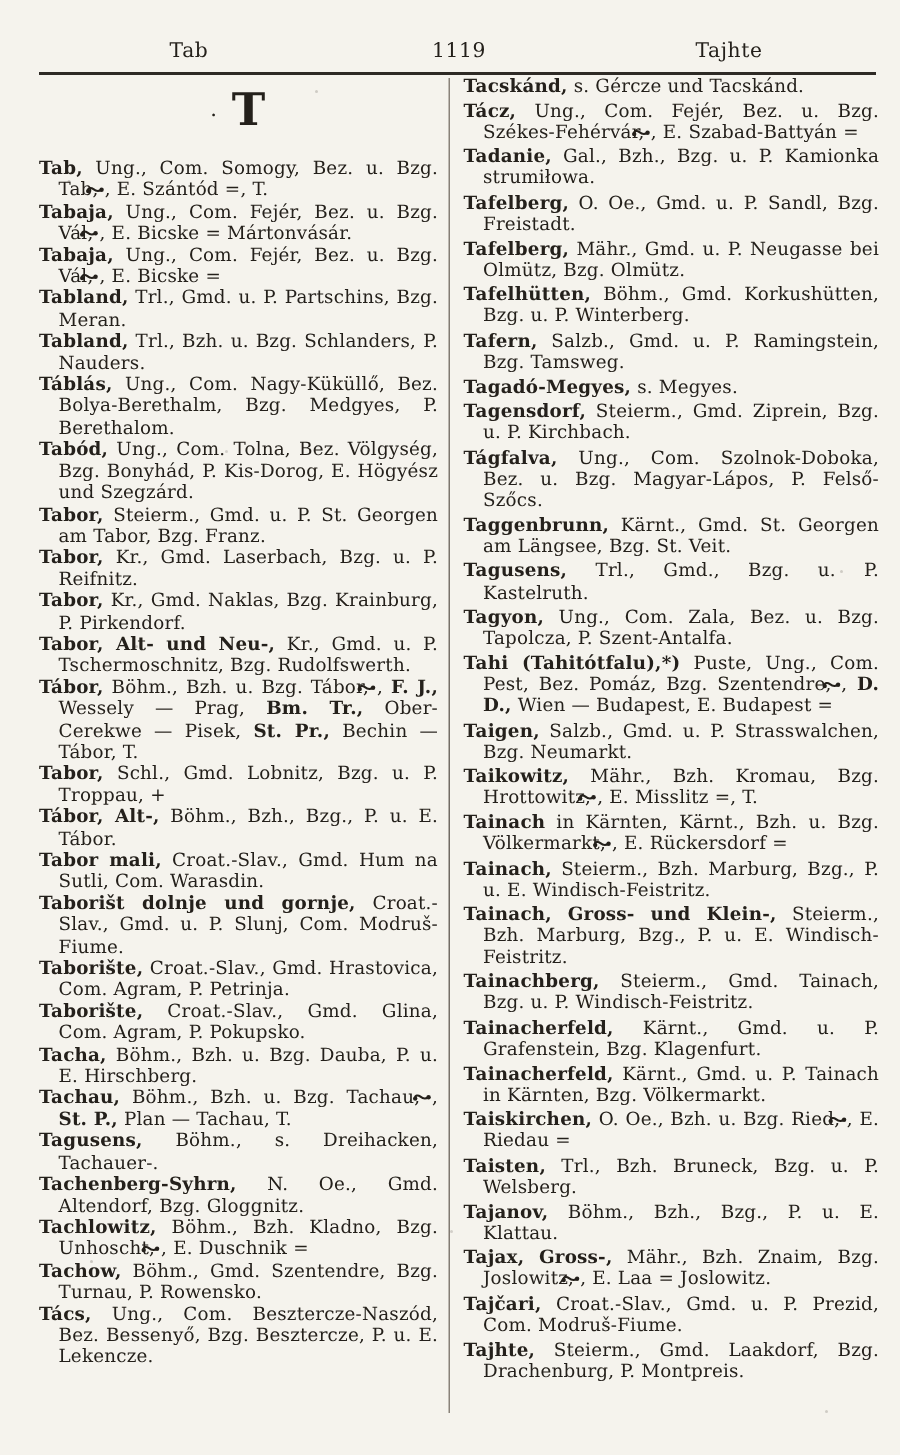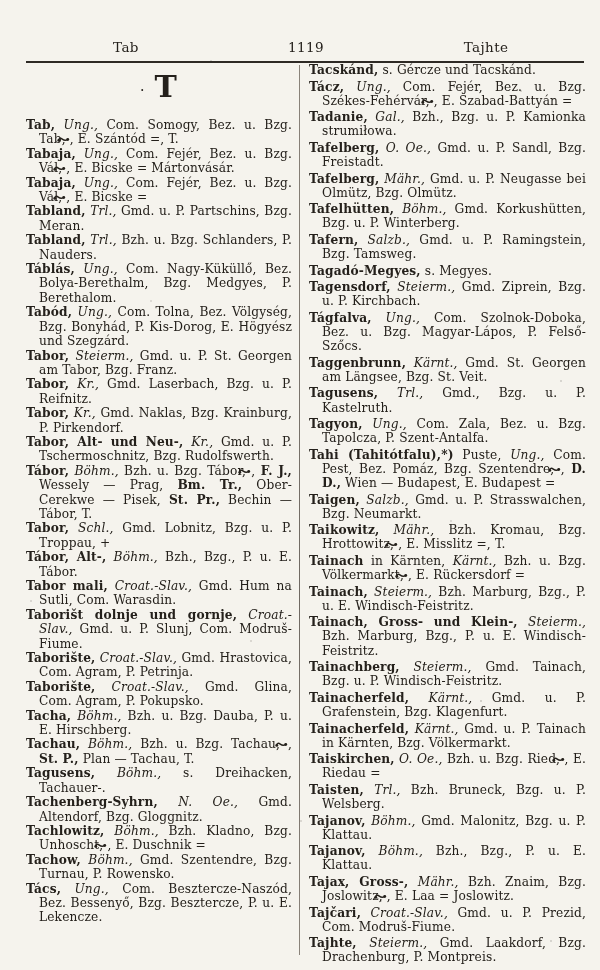--- a/index.html
+++ b/index.html
@@ -13,40 +13,40 @@
   .speckle i{position:absolute;width:2px;height:2px;border-radius:50%;
     background:transparent;
     box-shadow:45px 120px rgba(70,62,55,.28),210px 60px rgba(70,62,55,.22),
     520px 90px rgba(70,62,55,.25),330px 240px rgba(70,62,55,.2),
     90px 430px rgba(70,62,55,.25),560px 380px rgba(70,62,55,.22),
     250px 640px rgba(70,62,55,.2),480px 700px rgba(70,62,55,.25),
     60px 840px rgba(70,62,55,.25),380px 900px rgba(70,62,55,.2),
     150px 300px rgba(70,62,55,.18),450px 520px rgba(70,62,55,.18),
     300px 820px rgba(70,62,55,.2),550px 940px rgba(70,62,55,.22),
     30px 600px rgba(70,62,55,.2);}
-  .page{position:absolute;inset:0;padding:31px 14px 0 26px;box-sizing:border-box;}
+  .page{position:absolute;inset:0;padding:18px 14px 0 26px;box-sizing:border-box;}
   .header{display:flex;font-size:13.5px;letter-spacing:.4px;margin:8px 10px 6px 10px;}
   .header span{flex:1;text-align:center;}
   .rule{border-top:2px solid #2e2a25;margin:0 2px 0 0;}
   .cols{display:flex;align-items:stretch;height:892px;}
   .col{box-sizing:border-box;}
   .col-left{width:273px;padding-right:7px;}
   .divider{width:1px;background:linear-gradient(#8a837a,#6f6962 60%,#8a837a);margin-top:2px;}
   .col-right{flex:1;padding-left:9px;}
   .letter-head{text-align:center;margin:6px 0 9px 0;height:40px;}
   .letter-head .n{font-size:14px;vertical-align:6px;margin-right:10px;}
   .letter-head .letter{font-size:30px;font-weight:700;letter-spacing:1px;}
   .entry{
     margin:0;padding-left:13px;text-indent:-13px;
     font-size:12.2px;line-height:14.4px;text-align:justify;
     letter-spacing:.15px;
   }
   .col-right .entry{margin-bottom:2.5px;line-height:14.1px;}
   .entry .b{font-weight:700;}
-  .entry .i{font-style:italic;}
+  .entry .i{}
   .ph{display:inline-block;color:#24201b;line-height:0;vertical-align:-1px;}
   .ph svg{display:inline;}
 </style>
 </head>
 <body>
 
 <div class="speckle">
     <i></i>
   </div>
 
@@ -160,21 +160,20 @@
           <p class="entry"><span class="b">Tainach, Gross- und Klein-,</span><span class="i"> Steierm.,</span><span class="n"> Bzh. Marburg, Bzg., P. u. E. Windisch-Feistritz.</span></p>
           <p class="entry"><span class="b">Tainachberg,</span><span class="i"> Steierm.,</span><span class="n"> Gmd. Tainach, Bzg. u. P. Windisch-Feistritz.</span></p>
           <p class="entry"><span class="b">Tainacherfeld,</span><span class="i"> Kärnt.,</span><span class="n"> Gmd. u. P. Grafenstein, Bzg. Klagenfurt.</span></p>
           <p class="entry"><span class="b">Tainacherfeld,</span><span class="i"> Kärnt.,</span><span class="n"> Gmd. u. P. Tainach in Kärnten, Bzg. Völkermarkt.</span></p>
           <p class="entry"><span class="b">Taiskirchen,</span><span class="i"> O. Oe.,</span><span class="n"> Bzh. u. Bzg. Ried, </span><span class="ph"><svg viewBox="0 0 16 9" width="13" height="8" aria-hidden="true">
                 <path d="M2 5 C2 2,4.5 1.8,6.5 3.4 C8.5 5,11 5.4,13 3.8" fill="none" stroke="currentColor" stroke-width="1.7" stroke-linecap="round"></path>
                 <circle cx="2.2" cy="5" r="1.8" fill="currentColor"></circle>
                 <circle cx="13.2" cy="3.9" r="1.8" fill="currentColor"></circle>
               </svg></span><span class="n">, E. Riedau =</span></p>
           <p class="entry"><span class="b">Taisten,</span><span class="i"> Trl.,</span><span class="n"> Bzh. Bruneck, Bzg. u. P. Welsberg.</span></p>
-          <p class="entry"><span class="b">Tajanov,</span><span class="i"> Böhm.,</span><span class="n"> Gmd. Malonitz, Bzg. u. P. Klattau.</span></p>
           <p class="entry"><span class="b">Tajanov,</span><span class="i"> Böhm.,</span><span class="n"> Bzh., Bzg., P. u. E. Klattau.</span></p>
           <p class="entry"><span class="b">Tajax, Gross-,</span><span class="i"> Mähr.,</span><span class="n"> Bzh. Znaim, Bzg. Joslowitz, </span><span class="ph"><svg viewBox="0 0 16 9" width="13" height="8" aria-hidden="true">
                 <path d="M2 5 C2 2,4.5 1.8,6.5 3.4 C8.5 5,11 5.4,13 3.8" fill="none" stroke="currentColor" stroke-width="1.7" stroke-linecap="round"></path>
                 <circle cx="2.2" cy="5" r="1.8" fill="currentColor"></circle>
                 <circle cx="13.2" cy="3.9" r="1.8" fill="currentColor"></circle>
               </svg></span><span class="n">, E. Laa = Joslowitz.</span></p>
           <p class="entry"><span class="b">Tajčari,</span><span class="i"> Croat.-Slav.,</span><span class="n"> Gmd. u. P. Prezid, Com. Modruš-Fiume.</span></p>
           <p class="entry"><span class="b">Tajhte,</span><span class="i"> Steierm.,</span><span class="n"> Gmd. Laakdorf, Bzg. Drachenburg, P. Montpreis.</span></p>
         </div>
 

